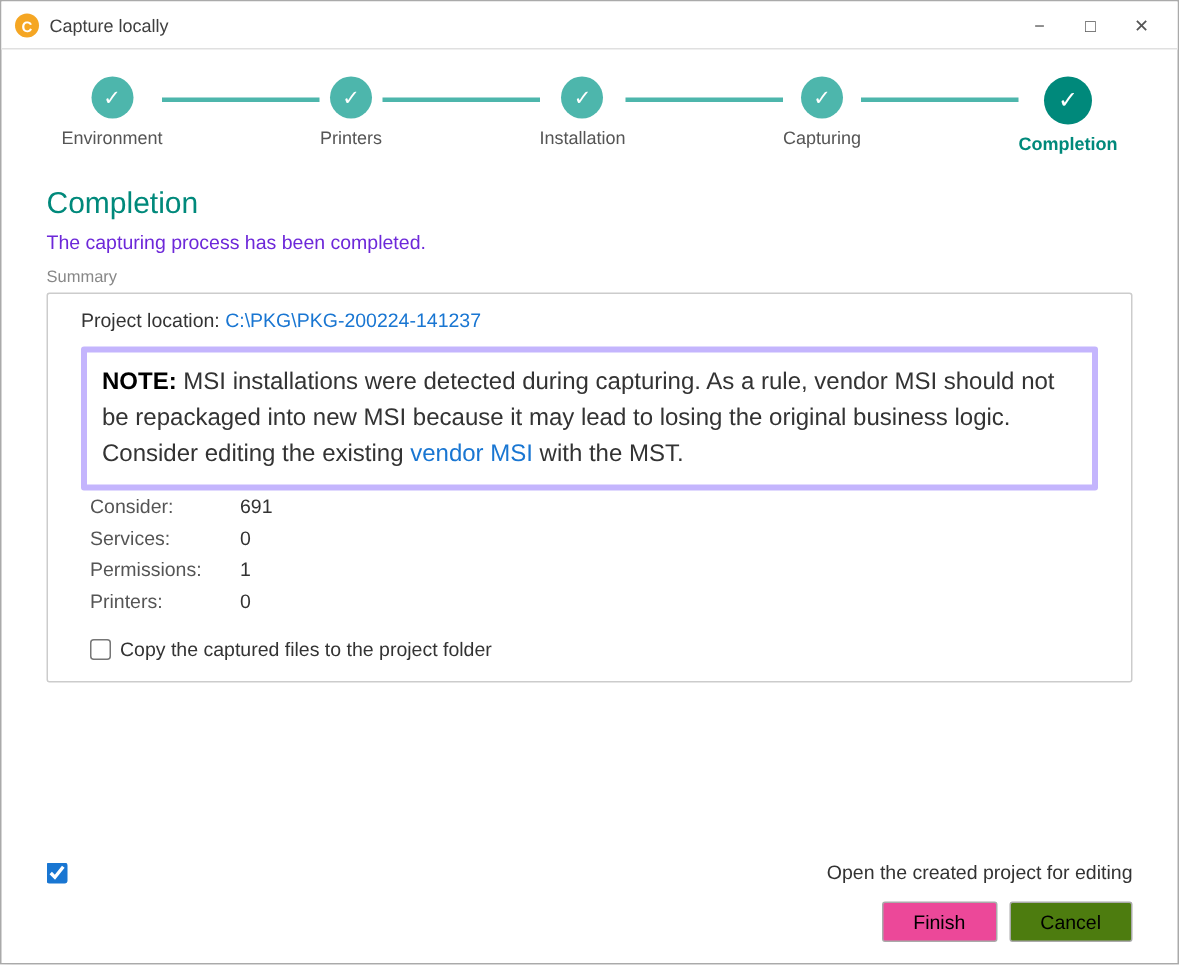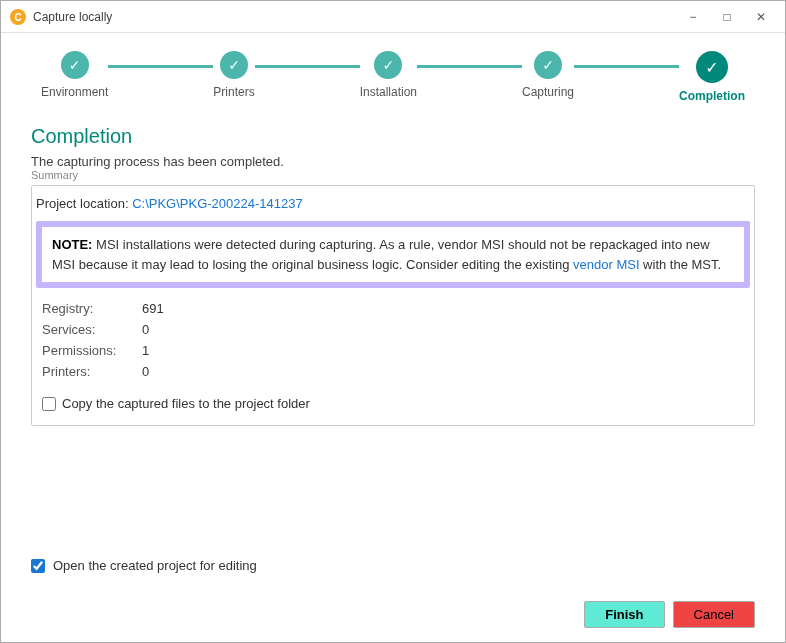--- a/index.html
+++ b/index.html
@@ -119,47 +119,47 @@
       overflow-y: auto;
     }
     .page-title {
       font-size: 20px;
       color: #00897b;
       font-weight: 400;
       margin-bottom: 6px;
     }
     .page-subtitle {
       font-size: 13px;
-      color: #404040;
+      color: #6d28d9;
+      margin-bottom: 10px;
     }
     .summary-label {
       font-size: 11px;
       color: #888;
       margin-bottom: 4px;
     }
     .summary-box {
       border: 1px solid #ccc;
-      padding: 10px 4px;
+      padding: 10px 22px;
       border-radius: 2px;
     }
     .project-location {
       margin-bottom: 10px;
       font-size: 13px;
       color: #333;
     }
     .project-location a {
       color: #1976d2;
       text-decoration: none;
     }
     .note-box {
-      border: 6px solid #c4b5fd;
+      border: 4px solid #c4b5fd;
       padding: 8px 10px;
-      margin-bottom: 10px;
       border-radius: 2px;
-      font-size: 13px;
+      font-size: 16px;
       color: #333;
       line-height: 1.5;
     }
     .note-box strong {
       color: #000;
     }
     .note-box a {
       color: #1976d2;
       text-decoration: none;
     }
@@ -198,45 +198,45 @@
     .footer {
       padding: 10px 30px 14px;
       flex-shrink: 0;
     }
     .open-project-row {
       display: flex;
       align-items: center;
       gap: 8px;
       font-size: 13px;
       color: #333;
-      margin-bottom: 28px;
+      margin-bottom: 12px;
+      justify-content: space-between;
     }
     .open-project-row input[type="checkbox"] {
       width: 14px;
       height: 14px;
       accent-color: #1976d2;
       cursor: pointer;
     }
     .footer-buttons {
       display: flex;
       justify-content: flex-end;
       gap: 8px;
     }
     .btn {
       padding: 5px 20px;
       font-size: 13px;
       border: 1px solid #aaa;
-      background: #ef4444;
+      background: #4d7c0f;
       cursor: pointer;
       border-radius: 2px;
       min-width: 75px;
     }
     .btn.primary {
-      background: #5eead4;
-      font-weight: bold;
+      background: #ec4899;
     }
   </style>
 </head>
 <body>
 
 <div class="window">
 
   <div class="title-bar">
     <div class="title-bar-icon">
       <svg width="18" height="18" viewBox="0 0 18 18">
@@ -302,21 +302,21 @@
       <div class="project-location">
         <span>Project location:</span>
         <a href="#">C:\PKG\PKG-200224-141237</a>
       </div>
       <div class="note-box">
         <strong>NOTE:</strong><span> MSI installations were detected during capturing. As a rule, vendor MSI should not be repackaged into new MSI because it may lead to losing the original business logic. Consider editing the existing </span><a href="#">vendor MSI</a><span> with the MST.</span>
       </div>
       <table class="stats-table">
         <tbody id="stats-body">
             <tr>
-              <td>Registry:</td>
+              <td>Consider:</td>
               <td>691</td>
             </tr>
             <tr>
               <td>Services:</td>
               <td>0</td>
             </tr>
             <tr>
               <td>Permissions:</td>
               <td>1</td>
             </tr>

